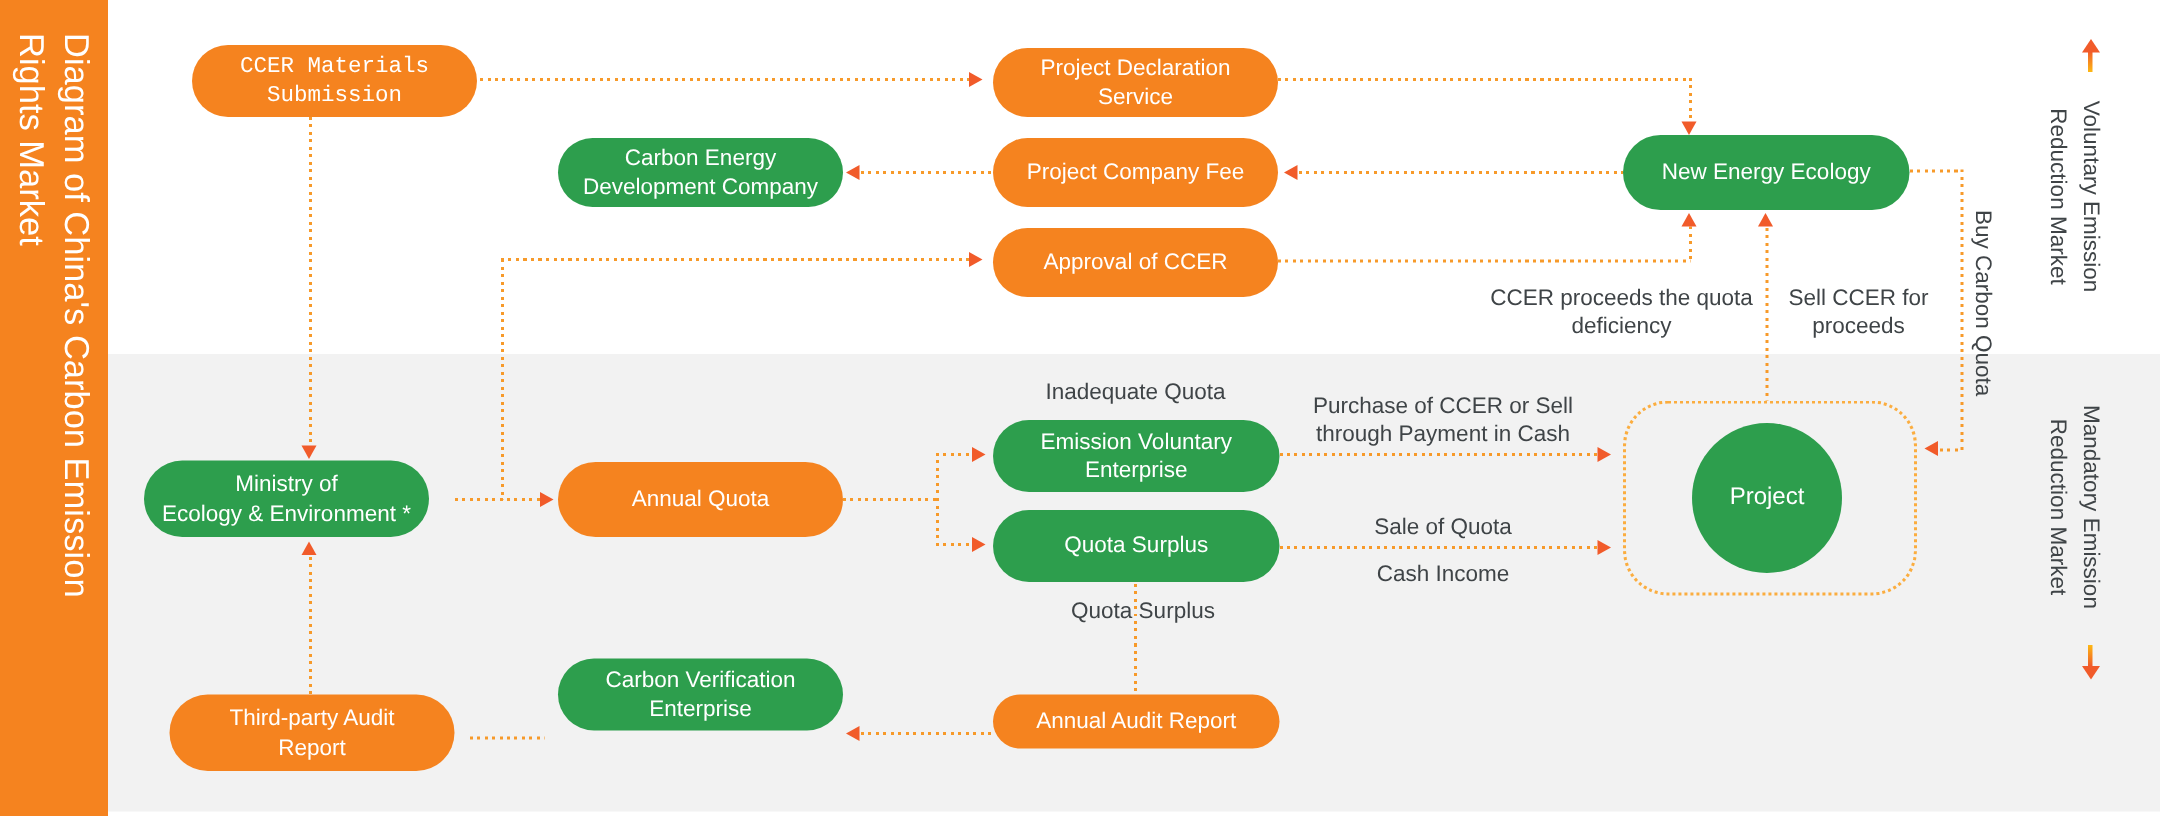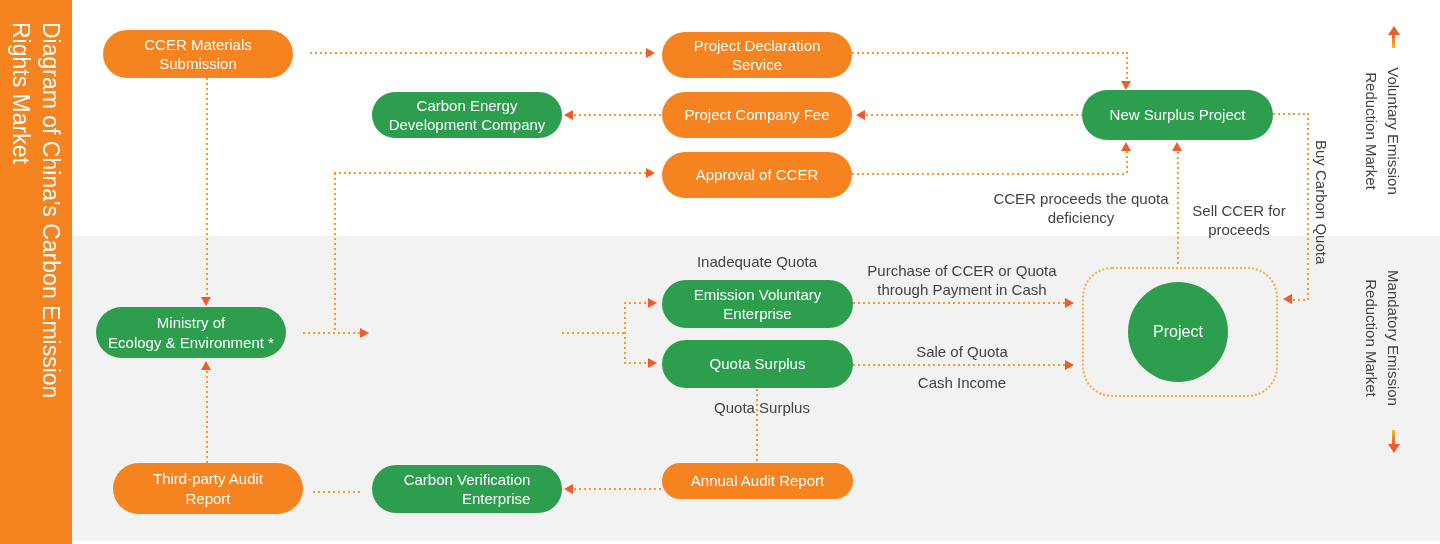--- a/index.html
+++ b/index.html
@@ -131,50 +131,51 @@
   <div class="dot-h" style="left:1273px;top:113px;width:35px;"></div>
   <div class="dot-v" style="left:1307px;top:113px;height:188px;"></div>
   <div class="dot-h" style="left:1293px;top:299px;width:15px;"></div>
   <div class="ah ah-l" style="left:1283px;top:294px;"></div>
 
   <div class="ah ah-u" style="left:1172px;top:142px;"></div>
   <div class="dot-v" style="left:1177px;top:152px;height:115px;"></div>
 
   <div class="exchange-rect"></div>
 
-  <div class="node orange" style="left:103px;top:30px;width:190px;height:48px;"><span>CCER Materials
+  <div class="node orange" style="left:128px;top:30px;width:190px;height:48px;font-family:Liberation Mono, monospace;"><span>CCER Materials
 Submission</span></div>
   <div class="node orange" style="left:662px;top:32px;width:190px;height:46px;"><span>Project Declaration
 Service</span></div>
   <div class="node green" style="left:372px;top:92px;width:190px;height:46px;"><span>Carbon Energy
 Development Company</span></div>
   <div class="node orange" style="left:662px;top:92px;width:190px;height:46px;"><span>Project Company Fee</span></div>
-  <div class="node green" style="left:1082px;top:90px;width:191px;height:50px;"><span>New Surplus Project</span></div>
+  <div class="node green" style="left:1082px;top:90px;width:191px;height:50px;"><span>New Energy Ecology</span></div>
   <div class="node orange" style="left:662px;top:152px;width:190px;height:46px;"><span>Approval of CCER</span></div>
   <div class="node green" style="left:96px;top:307px;width:190px;height:51px;"><span>Ministry of
 Ecology &amp; Environment *</span></div>
+  <div class="node orange" style="left:372px;top:308px;width:190px;height:50px;"><span>Annual Quota</span></div>
   <div class="node green" style="left:662px;top:280px;width:191px;height:48px;"><span>Emission Voluntary
 Enterprise</span></div>
   <div class="node green" style="left:662px;top:340px;width:191px;height:48px;"><span>Quota Surplus</span></div>
   <div class="node green circle" style="left:1128px;top:282px;width:100px;height:100px;"><span>Project</span></div>
   <div class="node orange" style="left:113px;top:463px;width:190px;height:51px;"><span>Third-party Audit
 Report</span></div>
-  <div class="node green" style="left:372px;top:465px;width:190px;height:48px;text-align:right;"><span>Carbon Verification
+  <div class="node green" style="left:372px;top:439px;width:190px;height:48px;"><span>Carbon Verification
 Enterprise</span></div>
   <div class="node orange" style="left:662px;top:463px;width:191px;height:36px;"><span>Annual Audit Report</span></div>
 
   <div class="lbl" style="left:657px;top:252px;width:200px;">Inadequate Quota</div>
-  <div class="lbl" style="left:852px;top:261px;width:220px;">Purchase of CCER or Quota
+  <div class="lbl" style="left:852px;top:261px;width:220px;">Purchase of CCER or Sell
 through Payment in Cash</div>
   <div class="lbl" style="left:862px;top:342px;width:200px;">Sale of Quota</div>
   <div class="lbl" style="left:862px;top:373px;width:200px;">Cash Income</div>
   <div class="lbl" style="left:662px;top:398px;width:200px;">Quota Surplus</div>
   <div class="lbl" style="left:981px;top:189px;width:200px;">CCER proceeds the quota
 deficiency</div>
-  <div class="lbl" style="left:1154px;top:201px;width:170px;">Sell CCER for
+  <div class="lbl" style="left:1154px;top:189px;width:170px;">Sell CCER for
 proceeds</div>
   <div class="lbl rot" style="left:1331px;top:140px;width:140px;height:20px;text-align:left;">Buy Carbon Quota</div>
 
   <div class="dir-arrow-stem stem-up" style="left:1392px;top:34px;"></div>
   <div class="dir-tri tri-up" style="left:1388px;top:26px;"></div>
   <div class="market-label" style="left:1404px;top:60px;width:142px;height:44px;">Voluntary Emission
 Reduction Market</div>
   <div class="market-label" style="left:1404px;top:260px;width:156px;height:44px;">Mandatory Emission
 Reduction Market</div>
   <div class="dir-arrow-stem stem-down" style="left:1392px;top:430px;"></div>

